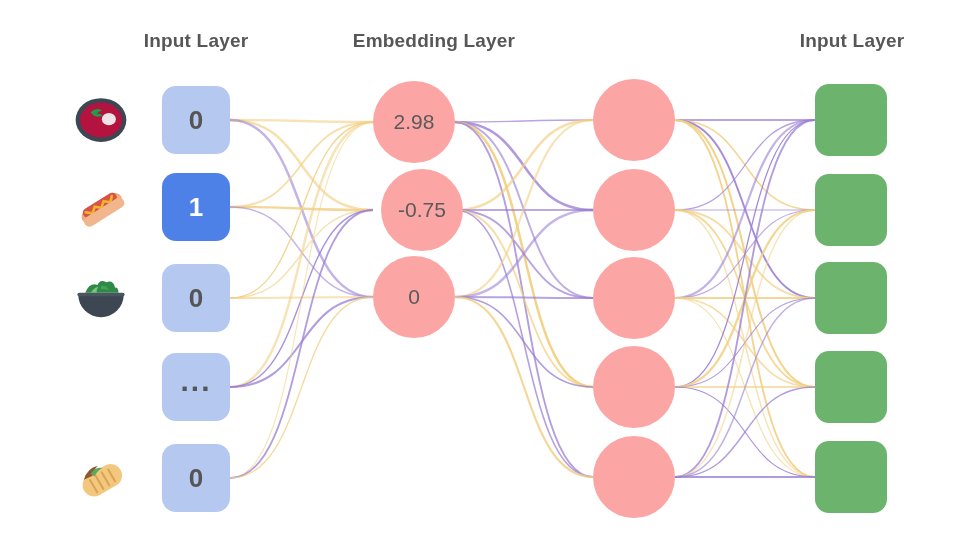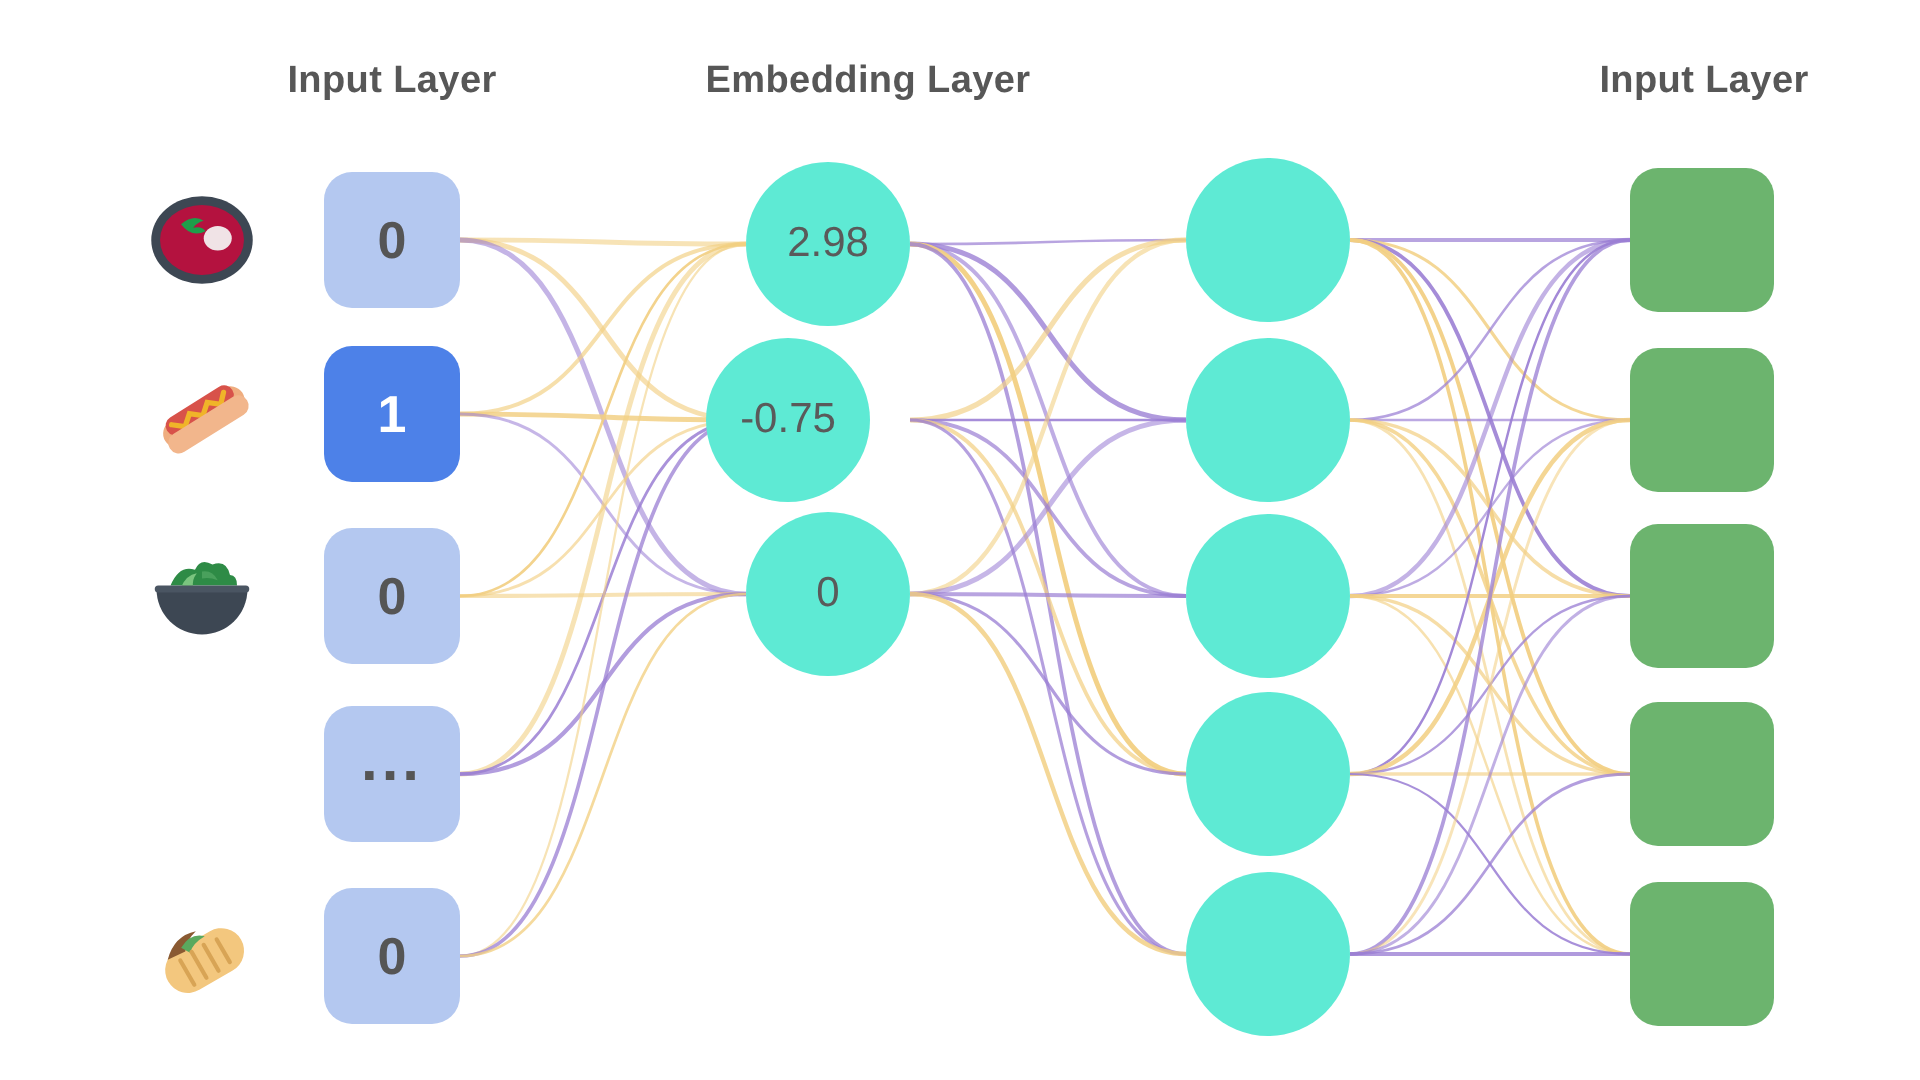--- a/index.html
+++ b/index.html
@@ -78,21 +78,21 @@
     line-height: 0.4;
     padding-bottom: 12px;
   }
 
   
   .circle-node {
     position: absolute;
     width: 82px;
     height: 82px;
     border-radius: 50%;
-    background: #5eead4;
+    background: #fca5a5;
     color: #5a5a5a;
     font-size: 21px;
     font-weight: normal;
     display: flex;
     align-items: center;
     justify-content: center;
     transform: translate(-50%, -50%);
   }
 
   
@@ -213,21 +213,21 @@
     </svg>
   </div>
 
   <div class="input-box" style="left:196px; top:120px;">0</div>
   <div class="input-box active" style="left:196px; top:207px;">1</div>
   <div class="input-box" style="left:196px; top:298px;">0</div>
   <div class="input-box ellipsis" style="left:196px; top:387px;">...</div>
   <div class="input-box" style="left:196px; top:478px;">0</div>
 
   <div class="circle-node" style="left:414px; top:122px;">2.98</div>
-  <div class="circle-node" style="left:394px; top:210px;">-0.75</div>
+  <div class="circle-node" style="left:422px; top:210px;">-0.75</div>
   <div class="circle-node" style="left:414px; top:297px;">0</div>
 
   <div class="circle-node" style="left:634px; top:120px;"></div>
   <div class="circle-node" style="left:634px; top:210px;"></div>
   <div class="circle-node" style="left:634px; top:298px;"></div>
   <div class="circle-node" style="left:634px; top:387px;"></div>
   <div class="circle-node" style="left:634px; top:477px;"></div>
 
   <div class="output-box" style="left:851px; top:120px;"></div>
   <div class="output-box" style="left:851px; top:210px;"></div>

